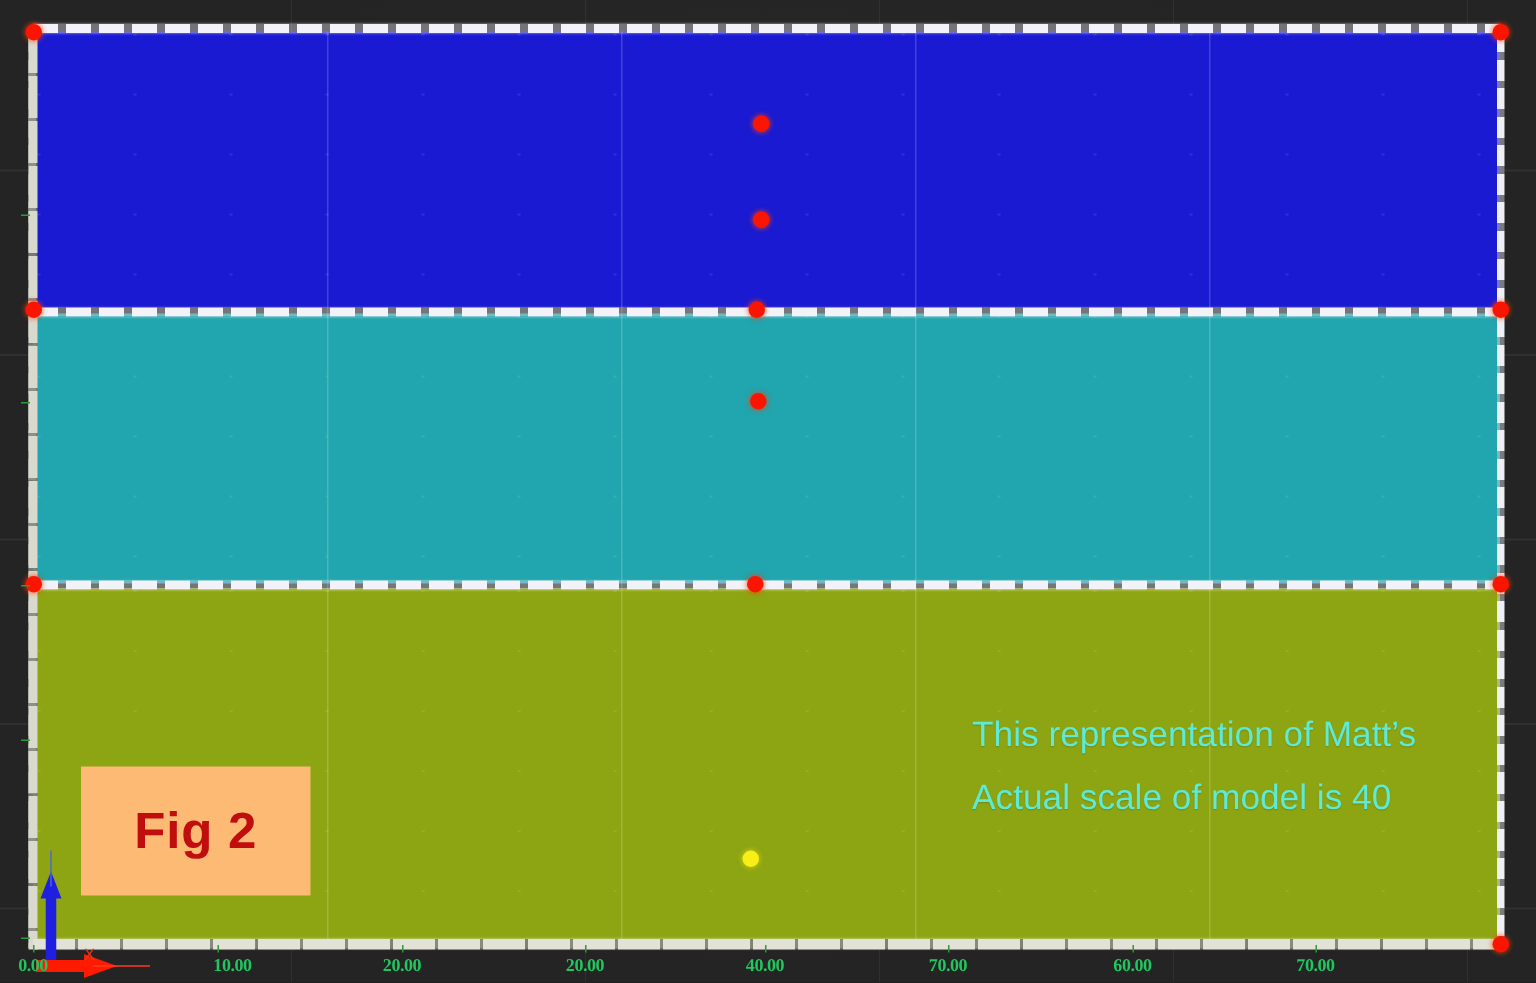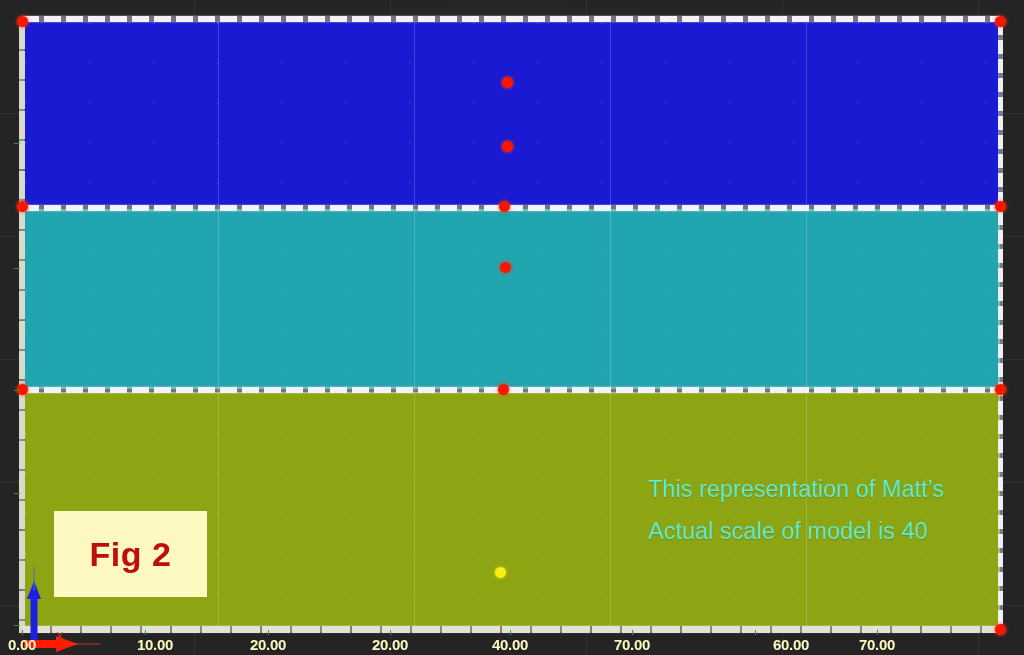--- a/index.html
+++ b/index.html
@@ -98,21 +98,21 @@
   .node-yellow{ background:#f7ef16; box-shadow:0 0 3px 1px rgba(230,220,20,.5); }
 
   
   .triad{ position:absolute; left:0; bottom:0; width:120px; height:110px; }
 
   
   .figbox{
     position:absolute;
     left:54px; top:511px;
     width:153px; height:86px;
-    background:#fef9c3;
+    background:#fdba74;
     display:flex; align-items:center; justify-content:center;
   }
   .figbox .figtext{
     color:#c00d0d;
     font-size:34px;
     font-weight:bold;
     letter-spacing:.5px;
   }
 
   .note{
@@ -124,25 +124,26 @@
     line-height:42px;
     text-shadow:0 1px 1px rgba(0,0,0,.18);
   }
   .note div{ white-space:nowrap; }
 
   
   .xtick{
     position:absolute;
     top:636px;
     transform:translateX(-50%);
-    color:#fef9c3;
-    font-size:15px;
+    color:#22c55e;
+    font-size:12px;
     font-weight:bold;
     letter-spacing:-.3px;
     white-space:nowrap;
+    font-family:Liberation Serif, serif;
   }
   .xtickmark{
     position:absolute;
     top:630px;
     width:1px;height:5px;
     background:#2a9c30;
   }
   .ytickmark{
     position:absolute;
     left:14px;
@@ -243,21 +244,21 @@
       <div class="xtick" style="left: 155px;">10.00</div>
       <div class="xtickmark" style="left: 268px;"></div>
       <div class="xtick" style="left: 268px;">20.00</div>
       <div class="xtickmark" style="left: 390px;"></div>
       <div class="xtick" style="left: 390px;">20.00</div>
       <div class="xtickmark" style="left: 510px;"></div>
       <div class="xtick" style="left: 510px;">40.00</div>
       <div class="xtickmark" style="left: 632px;"></div>
       <div class="xtick" style="left: 632px;">70.00</div>
       <div class="xtickmark" style="left: 755px;"></div>
-      <div class="xtick" style="left: 791px;">60.00</div>
+      <div class="xtick" style="left: 755px;">60.00</div>
       <div class="xtickmark" style="left: 877px;"></div>
       <div class="xtick" style="left: 877px;">70.00</div>
     </div>
   <div id="yticks">
       <div class="ytickmark" style="top: 143px;"></div>
       <div class="ytickmark" style="top: 268px;"></div>
       <div class="ytickmark" style="top: 390px;"></div>
       <div class="ytickmark" style="top: 493px;"></div>
       <div class="ytickmark" style="top: 625px;"></div>
     </div>

